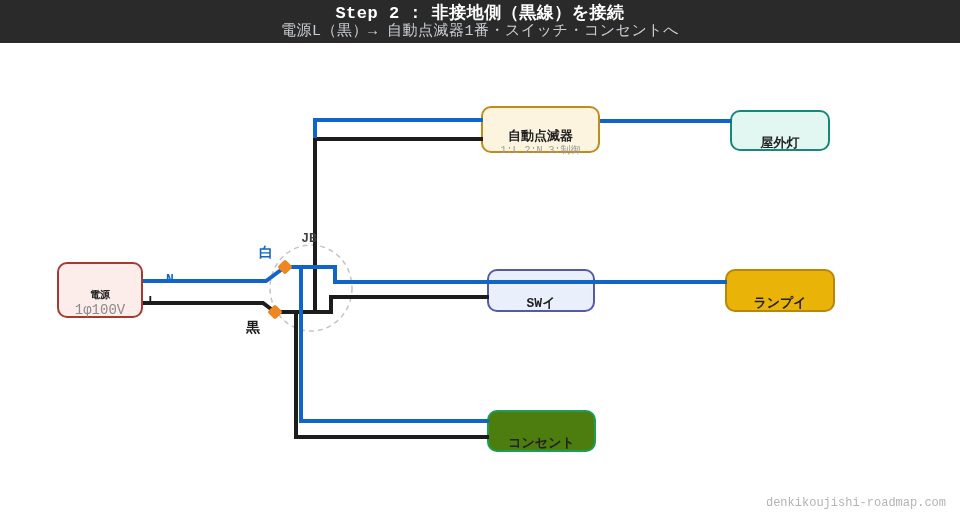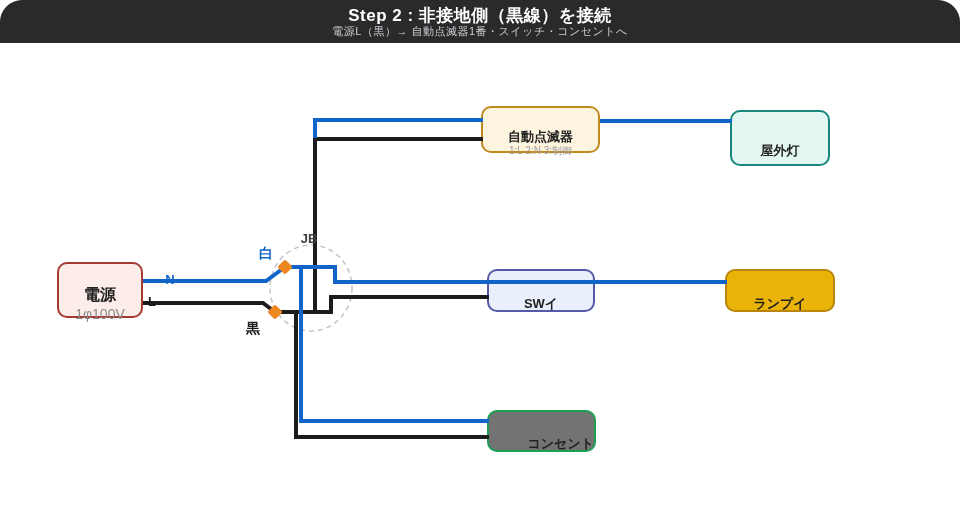--- a/index.html
+++ b/index.html
@@ -1,48 +1,47 @@
 <!DOCTYPE html>
 <html><head>
 <meta charset="utf-8">
 <style>
   html,body{margin:0;padding:0;background:#ffffff;}
   .stage{
     position:relative;width:960px;height:520px;overflow:hidden;
-    font-family:Liberation Sans, sans-serif;
+    font-family:Liberation Mono, monospace;
     background:#ffffff;
-    border-radius:22px;
   }
   
   .titlebar{
     position:absolute;left:0;top:0;width:960px;height:43px;
     background:#2a2a2a;display:flex;flex-direction:column;
     align-items:center;justify-content:center;gap:2px;
   }
   .titlebar .title{color:#ffffff;font-size:17px;font-weight:bold;letter-spacing:.5px;line-height:1;}
-  .titlebar .subtitle{color:#c9ced4;font-size:11px;line-height:1;letter-spacing:.5px;}
+  .titlebar .subtitle{color:#c9ced4;font-size:15px;line-height:1;letter-spacing:.5px;}
   
   svg.wires{position:absolute;left:0;top:0;z-index:2;}
   
   .box{
     position:absolute;z-index:1;border-radius:10px;border:2px solid #888;
     display:flex;flex-direction:column;align-items:center;justify-content:center;
     box-sizing:border-box;gap:2px;
   }
   .box .lbl{font-size:13px;font-weight:bold;color:#222;line-height:1.15;margin-top:27px;}
   .box .sub{font-size:10px;color:#9a9a9a;line-height:1;}
   .box-power  {left:57px; top:262px;width:86px; height:56px;background:#fcecea;border-color:#a33b32;}
-  .box-power .lbl{font-size:16px;}
+  .box-power .lbl{font-size:10px;}
   .box-power .sub{font-size:14px;color:#8b8b8b;}
   .box-sensor {left:481px;top:106px;width:119px;height:47px;background:#fdf4df;border-color:#c08b1d;}
-  .box-outdoor{left:730px;top:110px;width:100px;height:56px;background:#e3f7f2;border-color:#17877b;}
+  .box-outdoor{left:730px;top:110px;width:100px;height:41px;background:#e3f7f2;border-color:#17877b;}
   .box-sw     {left:487px;top:269px;width:108px;height:43px;background:#e9f0fb;border-color:#545aa7;}
   .box-sw .lbl{}
   .box-lamp   {left:725px;top:269px;width:110px;height:43px;background:#eab308;border-color:#b8860b;}
-  .box-outlet {left:487px;top:410px;width:109px;height:42px;background:#737373;border-color:#1c9e57;align-items:flex-end;}
+  .box-outlet {left:487px;top:410px;width:109px;height:42px;background:#4d7c0f;border-color:#1c9e57;}
   
   .flabel{position:absolute;z-index:3;transform:translate(-50%,-50%);
           font-weight:bold;line-height:1;white-space:nowrap;}
   .flabel-white{left:266px;top:253px;font-size:14px;color:#1165c8;}
   .flabel-black{left:253px;top:328px;font-size:14px;color:#1c1c1c;}
   .flabel-n{left:170px;top:279px;font-size:13px;color:#1165c8;}
   .flabel-l{left:152px;top:301px;font-size:13px;color:#1c1c1c;}
   .flabel-jb{left:309px;top:238px;font-size:13px;color:#404040;}
   
   .watermark{position:absolute;right:14px;bottom:10px;z-index:3;
@@ -108,13 +107,14 @@
       <rect x="-5.5" y="-5.5" width="11" height="11" rx="2" transform="translate(275,312) rotate(45)"></rect>
     </g>
   </svg>
 
   <span class="flabel flabel-jb">JB</span>
   <span class="flabel flabel-white">白</span>
   <span class="flabel flabel-black">黒</span>
   <span class="flabel flabel-n">N</span>
   <span class="flabel flabel-l">L</span>
 
+  <span class="watermark">denkikoujishi-roadmap.com</span>
 </div>
 
 </body></html>

